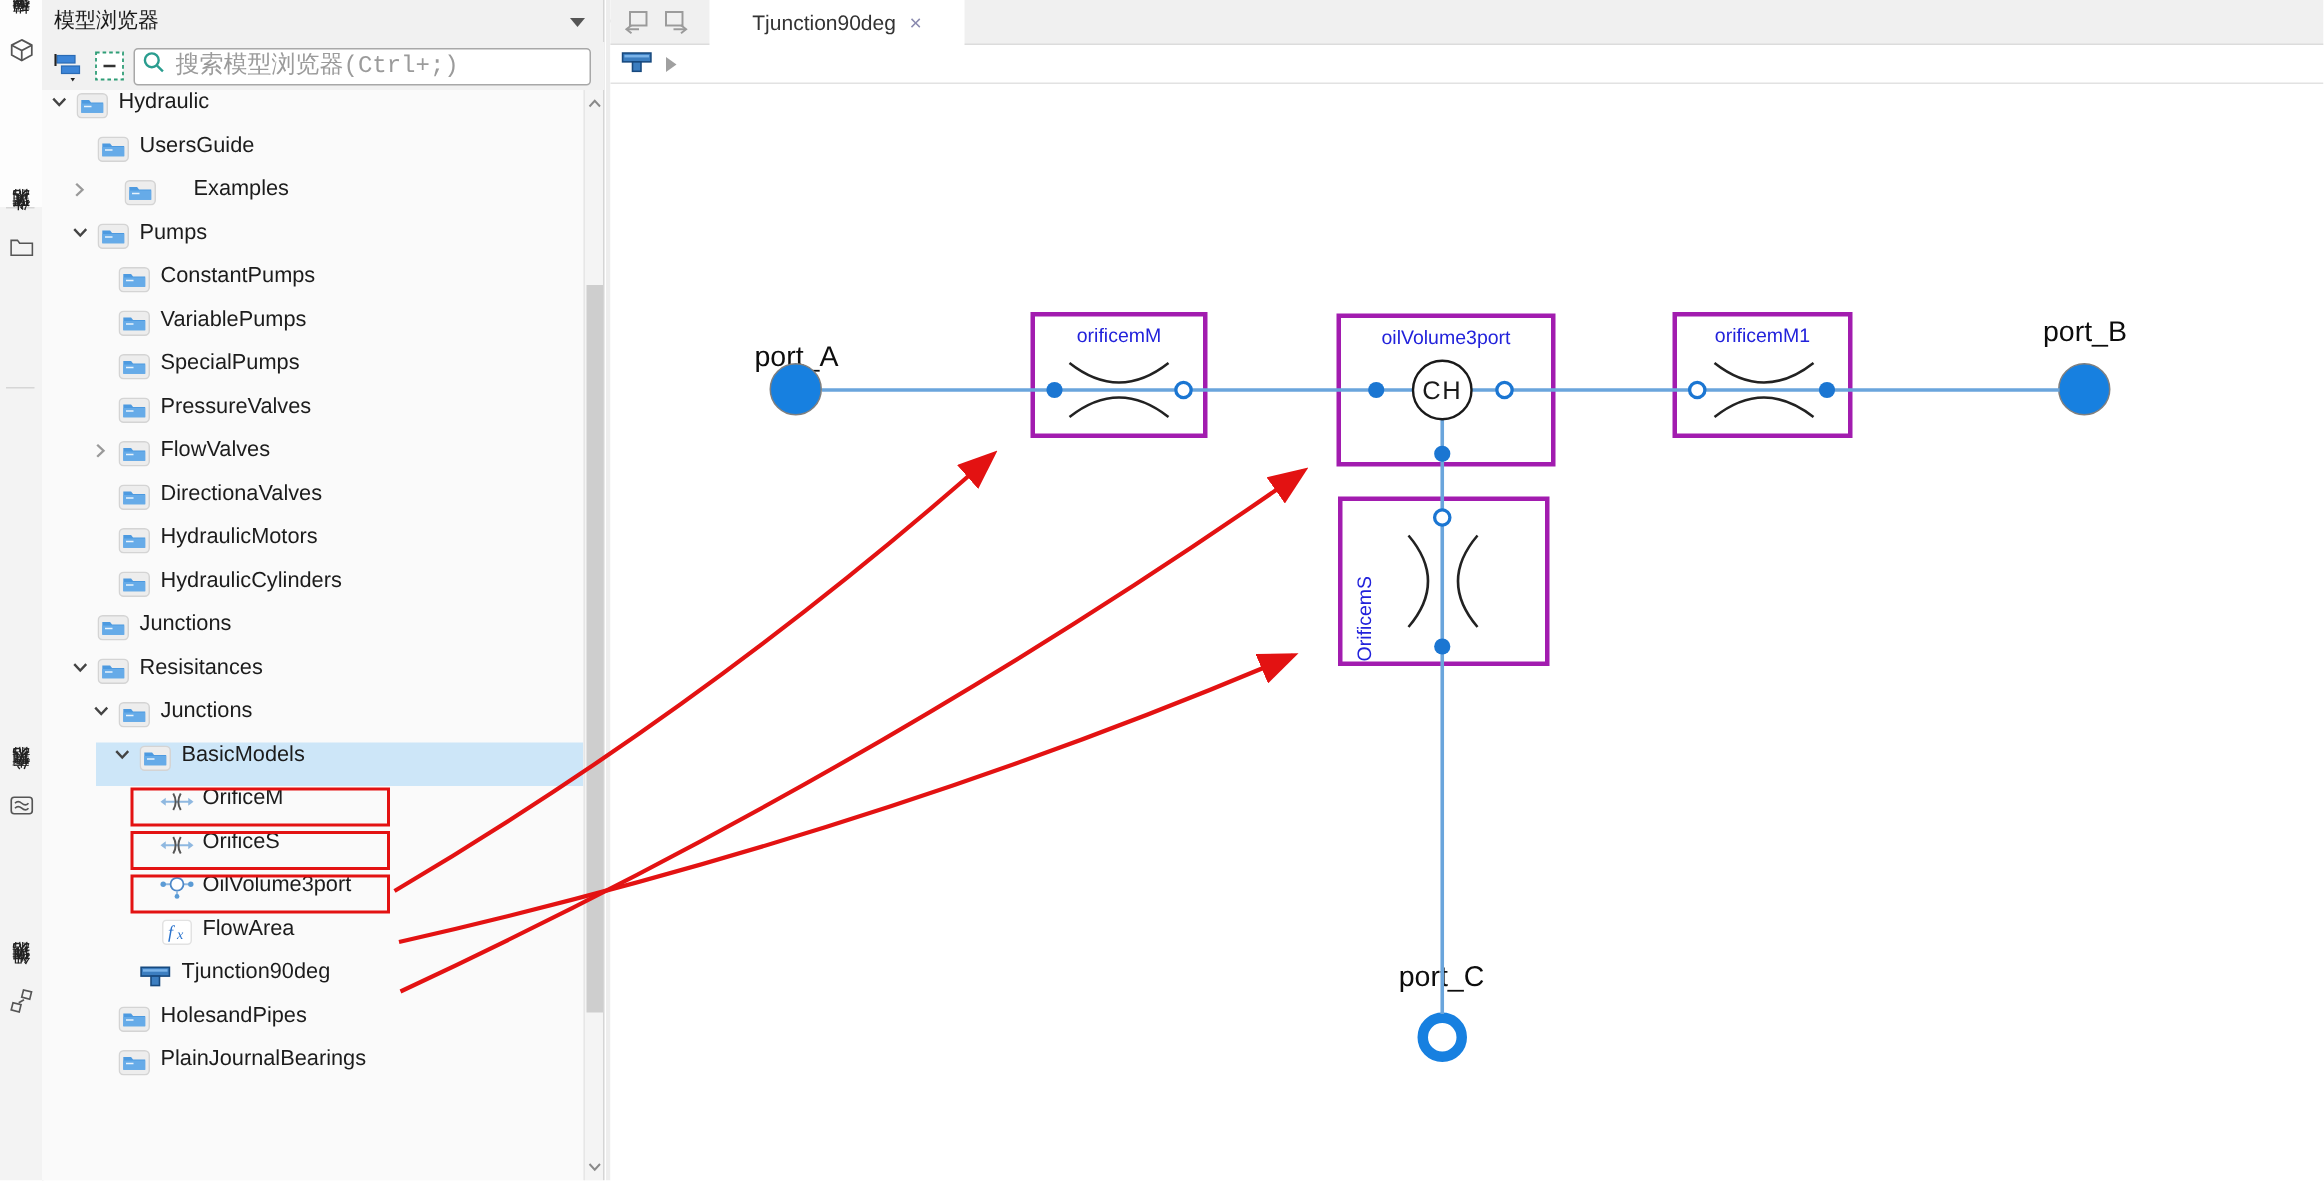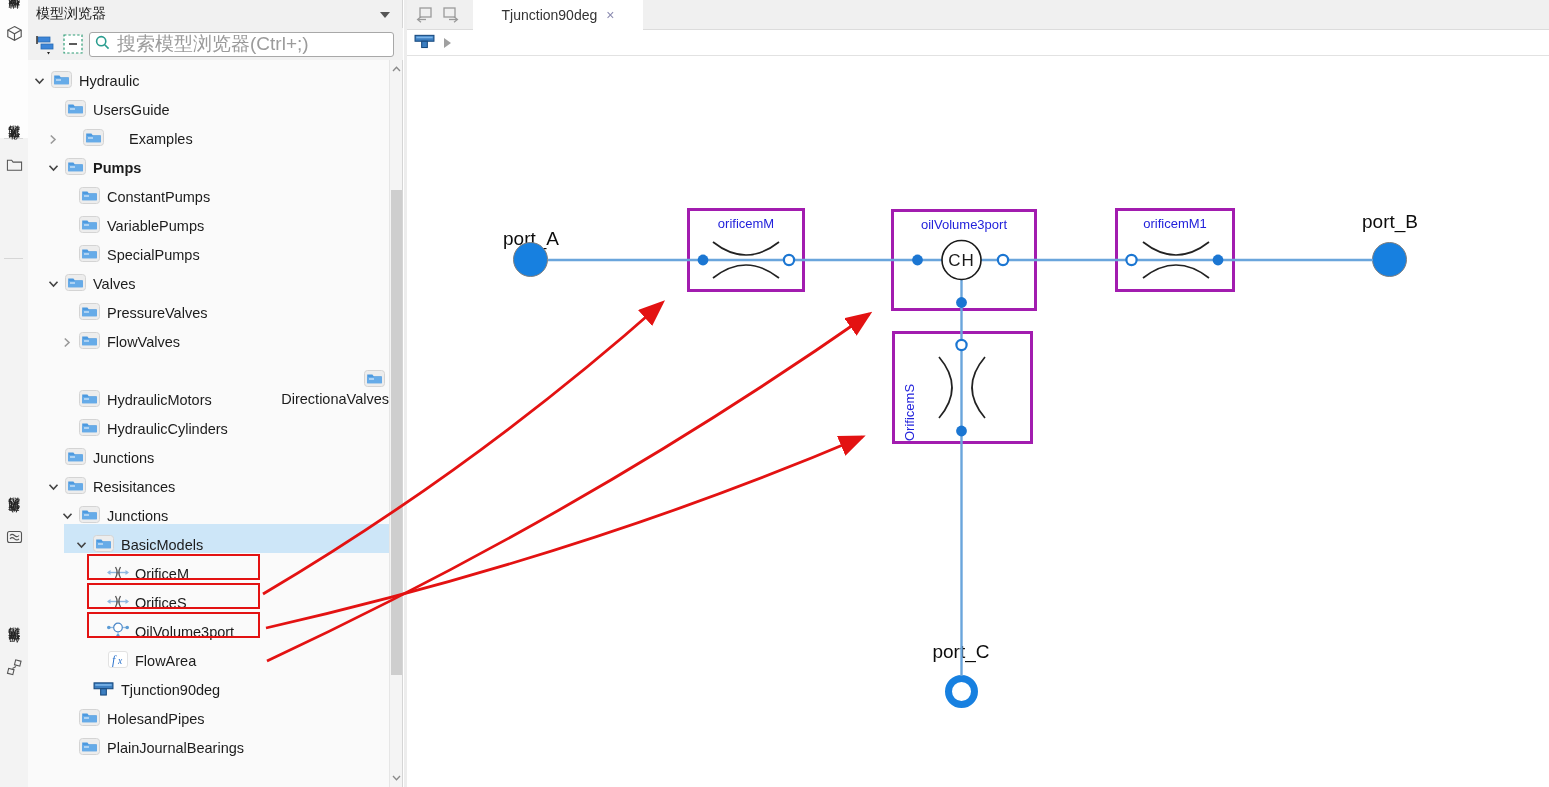--- a/index.html
+++ b/index.html
@@ -15,25 +15,25 @@
   .rail-sep{position:absolute;left:4px;width:19px;height:1px;background:#d6d6d6;}
 
   
   .panel{position:absolute;left:28px;top:0;width:375px;height:787px;background:#fafafa;border-right:1px solid #d5d5d5;box-sizing:border-box;}
   .panel-title{position:relative;height:28px;background:#f1f1f1;display:flex;align-items:center;padding-left:8px;font-size:14px;color:#1a1a1a;}
   .pt-caret{position:absolute;left:352px;top:12px;width:0;height:0;border-left:5px solid transparent;border-right:5px solid transparent;border-top:6px solid #555;}
   .pt-min{position:absolute;left:379px;top:13px;width:12px;height:2px;background:#555;}
   .searchrow{position:absolute;top:28px;left:0;height:32px;width:375px;background:#f1f1f1;display:flex;align-items:center;gap:5px;padding-left:5px;box-sizing:border-box;}
   .sbtn{width:23px;height:23px;display:flex;align-items:center;justify-content:center;flex:0 0 23px;}
   .searchbox{width:305px;height:25px;background:#fff;border:1px solid #a8a8a8;border-radius:3px;display:flex;align-items:center;padding:0 5px;gap:5px;box-sizing:border-box;}
-  .searchbox input{border:none;outline:none;flex:1;font-size:19px;color:#333;background:transparent;font-family:Liberation Sans, sans-serif;}
+  .searchbox input{border:none;outline:none;flex:1;font-size:16px;color:#333;background:transparent;font-family:Liberation Mono, monospace;}
   .searchbox input::placeholder{color:#9b9b9b;}
 
   .tree{position:absolute;top:60px;left:0;width:361px;bottom:0;background:#fafafa;overflow:hidden;}
-  .trow{position:relative;height:29px;display:flex;align-items:flex-end;font-size:14.5px;color:#1c1c1c;white-space:nowrap;box-sizing:border-box;}
+  .trow{position:relative;height:29px;display:flex;align-items:flex-start;font-size:14.5px;color:#1c1c1c;white-space:nowrap;box-sizing:border-box;}
   .trow.sel{background:linear-gradient(to right,rgba(0,0,0,0) 36px,#cde6f8 36px);}
   .chev{width:16px;height:16px;flex:0 0 16px;display:flex;align-items:center;justify-content:center;}
   .ticon{width:25px;height:20px;flex:0 0 25px;margin:0 2px 0 2px;display:flex;align-items:center;justify-content:center;}
   .tlabel{padding-left:3px;}
   .redbox{position:absolute;left:59px;top:1px;width:169px;height:22px;border:2px solid #e31212;pointer-events:none;}
 
   .vscroll{position:absolute;right:0;top:60px;width:13px;bottom:0;background:#f4f4f4;border-left:1px solid #e6e6e6;box-sizing:border-box;}
   .vthumb{position:absolute;left:1px;top:130px;width:11px;height:485px;background:#cecece;}
   .varrow{position:absolute;left:0;width:13px;height:14px;display:flex;align-items:center;justify-content:center;}
   .varrow.up{top:2px;}
@@ -177,21 +177,21 @@
         <span class="ticon">
           <svg width="21" height="17" viewBox="0 0 21 17">
             <rect x="0.5" y="0.5" width="20" height="16" rx="3" fill="#ededed" stroke="#d4d4d4"></rect>
             <path d="M3.2,4.6 h5.2 l1.3,1.7 h8.1 v6.9 h-14.6 z" fill="#4d9ae0"></path>
             <path d="M3.2,7 h14.6 v6.2 h-14.6 z" fill="#66abe8"></path>
             <line x1="5" y1="9" x2="10" y2="9" stroke="#e8f3fc" stroke-width="1.1"></line>
           </svg>
         </span>
         <span class="tlabel">Examples</span>
       </div>
-      <div class="trow" style="padding-left: 17px; font-weight: bold;">
+      <div class="trow" style="padding-left: 17px;">
         <span class="chev">
           <svg width="11" height="8" viewBox="0 0 11 8" fill="none" stroke="#444" stroke-width="1.6">
             <polyline points="1.5,1.8 5.5,6 9.5,1.8"></polyline>
           </svg>
         </span>
         <span class="ticon">
           <svg width="21" height="17" viewBox="0 0 21 17">
             <rect x="0.5" y="0.5" width="20" height="16" rx="3" fill="#ededed" stroke="#d4d4d4"></rect>
             <path d="M3.2,4.6 h5.2 l1.3,1.7 h8.1 v6.9 h-14.6 z" fill="#4d9ae0"></path>
             <path d="M3.2,7 h14.6 v6.2 h-14.6 z" fill="#66abe8"></path>
@@ -229,36 +229,20 @@
         <span class="ticon">
           <svg width="21" height="17" viewBox="0 0 21 17">
             <rect x="0.5" y="0.5" width="20" height="16" rx="3" fill="#ededed" stroke="#d4d4d4"></rect>
             <path d="M3.2,4.6 h5.2 l1.3,1.7 h8.1 v6.9 h-14.6 z" fill="#4d9ae0"></path>
             <path d="M3.2,7 h14.6 v6.2 h-14.6 z" fill="#66abe8"></path>
             <line x1="5" y1="9" x2="10" y2="9" stroke="#e8f3fc" stroke-width="1.1"></line>
           </svg>
         </span>
         <span class="tlabel">SpecialPumps</span>
       </div>
-      <div class="trow" style="padding-left: 17px;">
-        <span class="chev">
-          <svg width="11" height="8" viewBox="0 0 11 8" fill="none" stroke="#444" stroke-width="1.6">
-            <polyline points="1.5,1.8 5.5,6 9.5,1.8"></polyline>
-          </svg>
-        </span>
-        <span class="ticon">
-          <svg width="21" height="17" viewBox="0 0 21 17">
-            <rect x="0.5" y="0.5" width="20" height="16" rx="3" fill="#ededed" stroke="#d4d4d4"></rect>
-            <path d="M3.2,4.6 h5.2 l1.3,1.7 h8.1 v6.9 h-14.6 z" fill="#4d9ae0"></path>
-            <path d="M3.2,7 h14.6 v6.2 h-14.6 z" fill="#66abe8"></path>
-            <line x1="5" y1="9" x2="10" y2="9" stroke="#e8f3fc" stroke-width="1.1"></line>
-          </svg>
-        </span>
-        <span class="tlabel">Valves</span>
-      </div>
       <div class="trow" style="padding-left: 31px;">
         <span class="chev"></span>
         <span class="ticon">
           <svg width="21" height="17" viewBox="0 0 21 17">
             <rect x="0.5" y="0.5" width="20" height="16" rx="3" fill="#ededed" stroke="#d4d4d4"></rect>
             <path d="M3.2,4.6 h5.2 l1.3,1.7 h8.1 v6.9 h-14.6 z" fill="#4d9ae0"></path>
             <path d="M3.2,7 h14.6 v6.2 h-14.6 z" fill="#66abe8"></path>
             <line x1="5" y1="9" x2="10" y2="9" stroke="#e8f3fc" stroke-width="1.1"></line>
           </svg>
         </span>
@@ -273,21 +257,21 @@
         <span class="ticon">
           <svg width="21" height="17" viewBox="0 0 21 17">
             <rect x="0.5" y="0.5" width="20" height="16" rx="3" fill="#ededed" stroke="#d4d4d4"></rect>
             <path d="M3.2,4.6 h5.2 l1.3,1.7 h8.1 v6.9 h-14.6 z" fill="#4d9ae0"></path>
             <path d="M3.2,7 h14.6 v6.2 h-14.6 z" fill="#66abe8"></path>
             <line x1="5" y1="9" x2="10" y2="9" stroke="#e8f3fc" stroke-width="1.1"></line>
           </svg>
         </span>
         <span class="tlabel">FlowValves</span>
       </div>
-      <div class="trow" style="padding-left: 31px; flex-direction: column;">
+      <div class="trow" style="padding-left: 31px;">
         <span class="chev"></span>
         <span class="ticon">
           <svg width="21" height="17" viewBox="0 0 21 17">
             <rect x="0.5" y="0.5" width="20" height="16" rx="3" fill="#ededed" stroke="#d4d4d4"></rect>
             <path d="M3.2,4.6 h5.2 l1.3,1.7 h8.1 v6.9 h-14.6 z" fill="#4d9ae0"></path>
             <path d="M3.2,7 h14.6 v6.2 h-14.6 z" fill="#66abe8"></path>
             <line x1="5" y1="9" x2="10" y2="9" stroke="#e8f3fc" stroke-width="1.1"></line>
           </svg>
         </span>
         <span class="tlabel">DirectionaValves</span>

